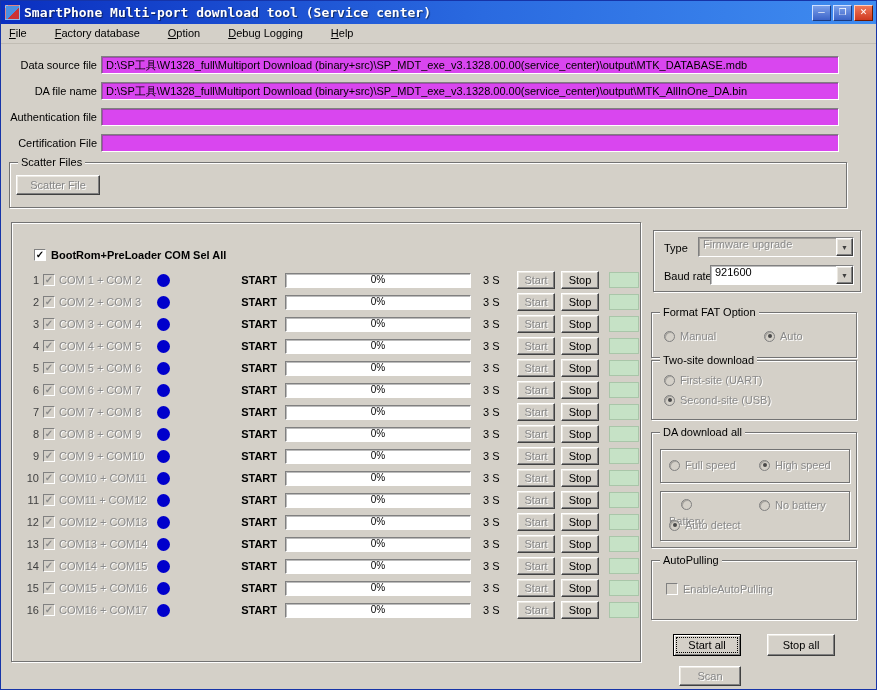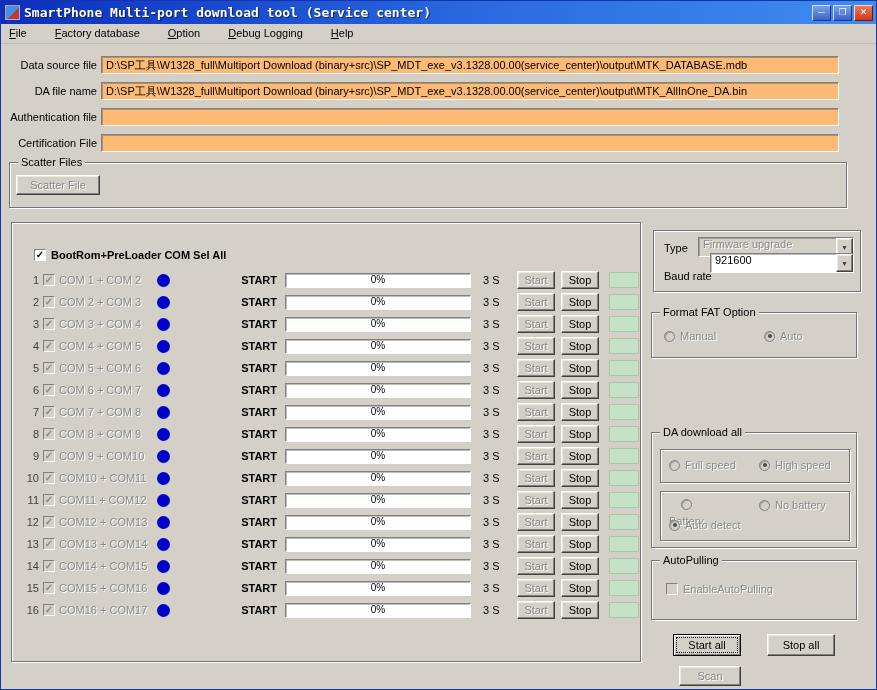--- a/index.html
+++ b/index.html
@@ -64,21 +64,21 @@
     outline:1px dotted #000; outline-offset:-4px; }
 
   .groupbox { position:absolute; border:1px solid #737373;
     box-shadow:1px 1px 0 #fff, inset 1px 1px 0 #fff; }
   .legend { position:absolute; top:-8px; left:8px; background:#d4d0c8;
     padding:0 3px; line-height:14px; white-space:nowrap; }
 
   
   .flabel { position:absolute; left:0; width:96px; text-align:right; line-height:18px; }
   input.field { position:absolute; left:100px; width:738px; height:18px;
-    background:#fdba74; color:#000; padding:1px 4px; outline:none;
+    background:#d946ef; color:#000; padding:1px 4px; outline:none;
     font:11px "Liberation Sans", sans-serif; }
 
   
   .cb { width:12px; height:12px; background:#fff; flex:none;
     border:1px solid; border-color:#808080 #fff #fff #808080;
     display:inline-flex; align-items:center; justify-content:center; }
   .cb .check { font-size:10px; line-height:1; font-weight:bold; }
   .cb.disabled { background:#d4d0c8; }
   .cb.disabled .check { color:#8a8a8a; }
   .cb.empty .check { visibility:hidden; }
@@ -495,21 +495,21 @@
 
     <div class="groupbox" style="left:652px; top:186px; width:208px; height:62px;">
       <div class="plain-label" style="left:10px; top:11px;">Type</div>
       <div class="combo sunken disabled-combo" style="left:44px; top:6px; width:156px;">
         <span class="combo-text">Firmware upgrade</span>
         <span class="combo-btn btn3d">
             <span class="arrow">▼</span>
           </span>
       </div>
       <div class="plain-label" style="left:10px; top:39px;">Baud rate</div>
-      <div class="combo sunken" style="left:56px; top:22px; width:144px;">
+      <div class="combo sunken" style="left:56px; top:34px; width:144px;">
         <span class="combo-text">921600</span>
         <span class="combo-btn btn3d">
             <span class="arrow">▼</span>
           </span>
       </div>
     </div>
 
     <div class="groupbox" style="left:650px; top:268px; width:206px; height:46px;">
       <div class="legend">Format FAT Option</div>
       <span class="radio-item" style="left:12px; top:17px;">
@@ -517,20 +517,33 @@
         <span class="gray-text">Manual</span>
       </span>
       <span class="radio-item checked" style="left:112px; top:17px;">
         <span class="radio">
             <span class="dot"></span>
           </span>
         <span class="gray-text">Auto</span>
       </span>
     </div>
 
+    <div class="groupbox" style="left:650px; top:316px; width:206px; height:60px;">
+      <div class="legend">Two-site download</div>
+      <span class="radio-item" style="left:12px; top:13px;">
+        <span class="radio"></span>
+        <span class="gray-text">First-site (UART)</span>
+      </span>
+      <span class="radio-item checked" style="left:12px; top:33px;">
+        <span class="radio">
+            <span class="dot"></span>
+          </span>
+        <span class="gray-text">Second-site (USB)</span>
+      </span>
+    </div>
 
     <div class="groupbox" style="left:650px; top:388px; width:206px; height:116px;">
       <div class="legend">DA download all</div>
 
       <div class="groupbox" style="left:8px; top:16px; width:190px; height:34px;padding-left:27px;">
         <span class="radio-item" style="left:8px; top:9px;">
           <span class="radio"></span>
           <span class="gray-text">Full speed</span>
         </span>
         <span class="radio-item checked" style="left:98px; top:9px;">

